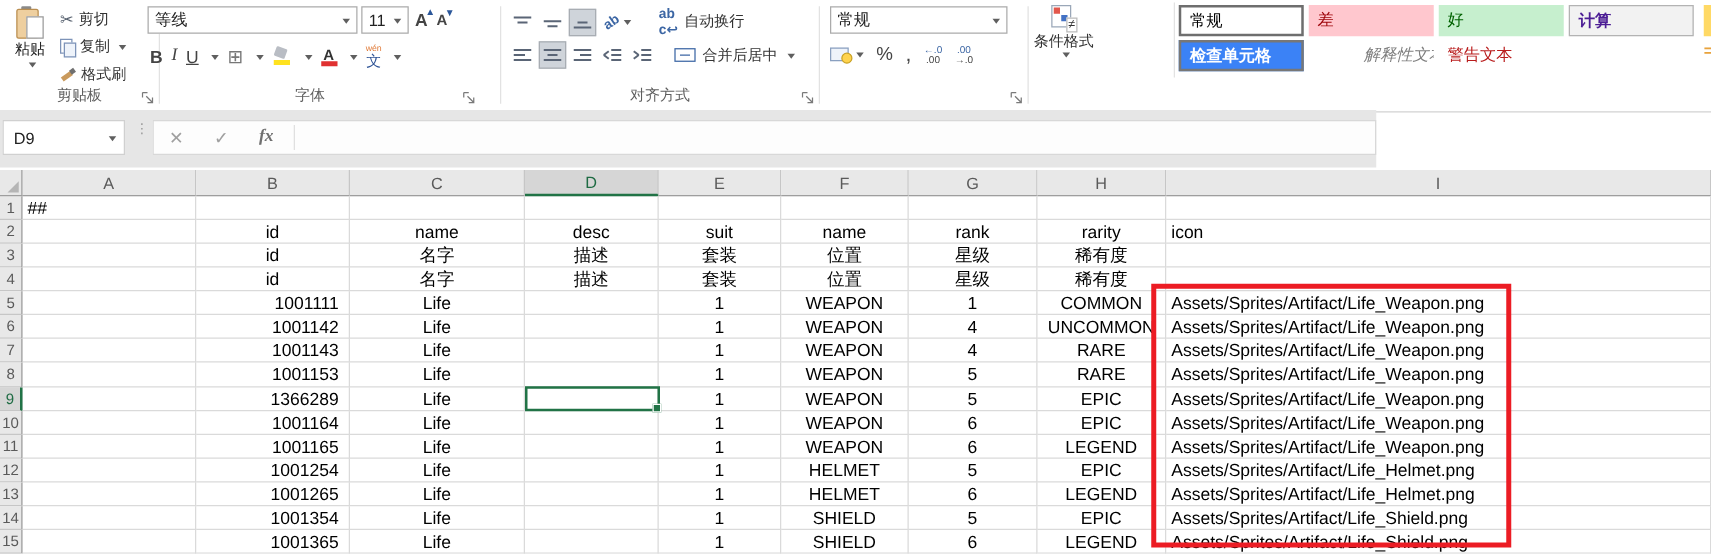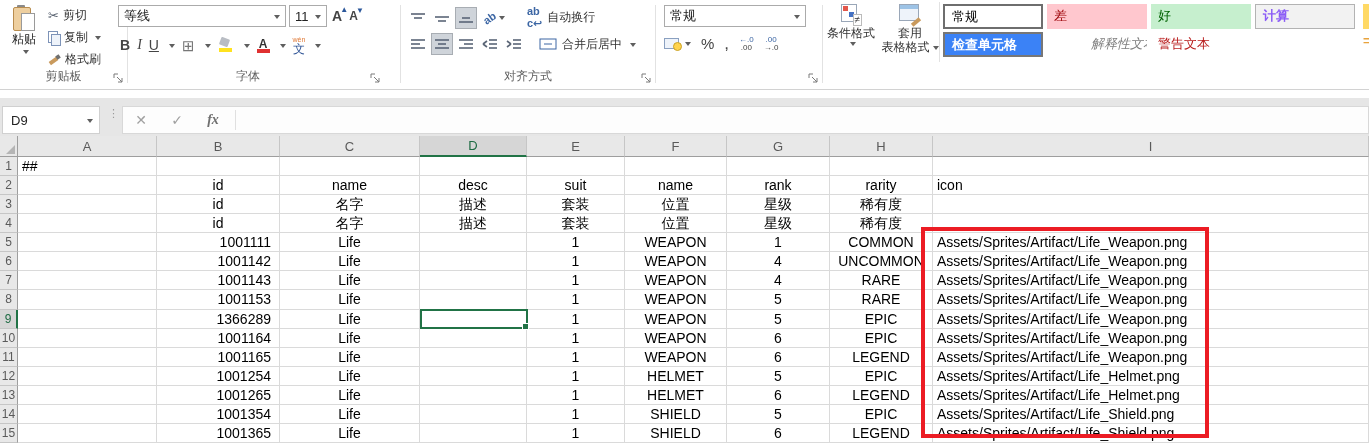--- a/index.html
+++ b/index.html
@@ -92,21 +92,21 @@
       grid-template-columns:repeat(4,100px);grid-template-rows:25px 25px;gap:3px 4px;}
   .sgi{font-size:13px;line-height:24px;padding-left:7px;white-space:nowrap;overflow:hidden;cursor:pointer;
        box-sizing:border-box;}
   .sgi.kind-selected{border:2px solid #6e6e6e;line-height:21px;}
   .sgi.kind-boxed{border:1px solid #b3b3b3;font-weight:bold;}
   .sgi.kind-boxed-dark{border:2px solid #777;font-weight:bold;line-height:21px;}
   .sgi.kind-italic{font-style:italic;}
   .sgpartial1{position:absolute;left:540px;top:4px;width:18px;height:25px;}
   .sgpartial2{position:absolute;left:540px;top:33px;width:18px;height:25px;font-weight:bold;font-size:13px;}
   
-  #fbar{position:absolute;left:0;top:98px;width:1369px;height:46px;background:#e6e6e6;}
+  #fbar{position:absolute;left:0;top:88px;width:1101px;height:46px;background:#e6e6e6;}
   #namebox{position:absolute;left:2px;top:8px;width:98px;height:28px;background:#fff;
       border:1px solid #d0d0d0;box-sizing:border-box;display:flex;align-items:center;
       font-size:13px;padding-left:8px;cursor:pointer;}
   #namebox .car{margin-left:auto;margin-right:6px;}
   #fdots{position:absolute;left:108px;top:12px;width:4px;height:20px;color:#9a9a9a;font-size:11px;
       line-height:6px;letter-spacing:0;cursor:col-resize;}
   #fwhite{position:absolute;left:122px;top:8px;right:0;height:28px;background:#fdfdfd;
       border:1px solid #d8d8d8;box-sizing:border-box;display:flex;align-items:center;}
   .fico{color:#a0a0a0;font-size:14px;width:36px;text-align:center;cursor:pointer;}
   .fico.fx{font-style:italic;font-family:"Liberation Serif","DejaVu Serif",serif;color:#707070;font-weight:bold;}
@@ -337,36 +337,26 @@
       <div class="bigbtn" style="left:2px;width:52px;">
         <span class="cficon">
             <i class="g"></i>
             <i class="r1"></i>
             <i class="b1"></i>
             <i class="ne">≠</i>
           </span>
         <span>条件格式</span>
         <span class="car"></span>
       </div>
-      <div class="bigbtn" style="left:58px;width:58px;">
-        <span class="fticon">
-            <i class="g"></i>
-          </span>
-        <span>套用</span>
-        <span style="display:flex;align-items:center;">
-          <span>表格格式</span>
-          <span class="car"></span>
-        </span>
-      </div>
       <div class="vsep" style="left:116px;top:2px;height:60px;"></div>
       <div id="style-gallery">
           <div class="sgi kind-selected" style="color: rgb(0, 0, 0); background: rgb(255, 255, 255);">常规</div>
           <div class="sgi kind-plain" style="color: rgb(156, 0, 6); background: rgb(255, 199, 206);">差</div>
           <div class="sgi kind-plain" style="color: rgb(0, 97, 0); background: rgb(198, 239, 206);">好</div>
-          <div class="sgi kind-boxed" style="color: #8b5cf6; background: rgb(242, 242, 242); font-family: Liberation Mono, monospace;">计算</div>
+          <div class="sgi kind-boxed" style="color: #4c1d95; background: rgb(242, 242, 242);">计算</div>
           <div class="sgi kind-boxed-dark" style="color: rgb(255, 255, 255); background: #3b82f6;">检查单元格</div>
           <div class="sgi kind-italic" style="color: rgb(127, 127, 127); margin-left: 37px;">解释性文本</div>
           <div class="sgi kind-plain" style="color: #b91c1c;">警告文本</div>
         </div>
 
       <div class="sgpartial1" style="background: rgb(255, 217, 101);"></div>
       <div class="sgpartial2" style="color: rgb(232, 163, 61);">=</div>
     </div>
   </div>
 

